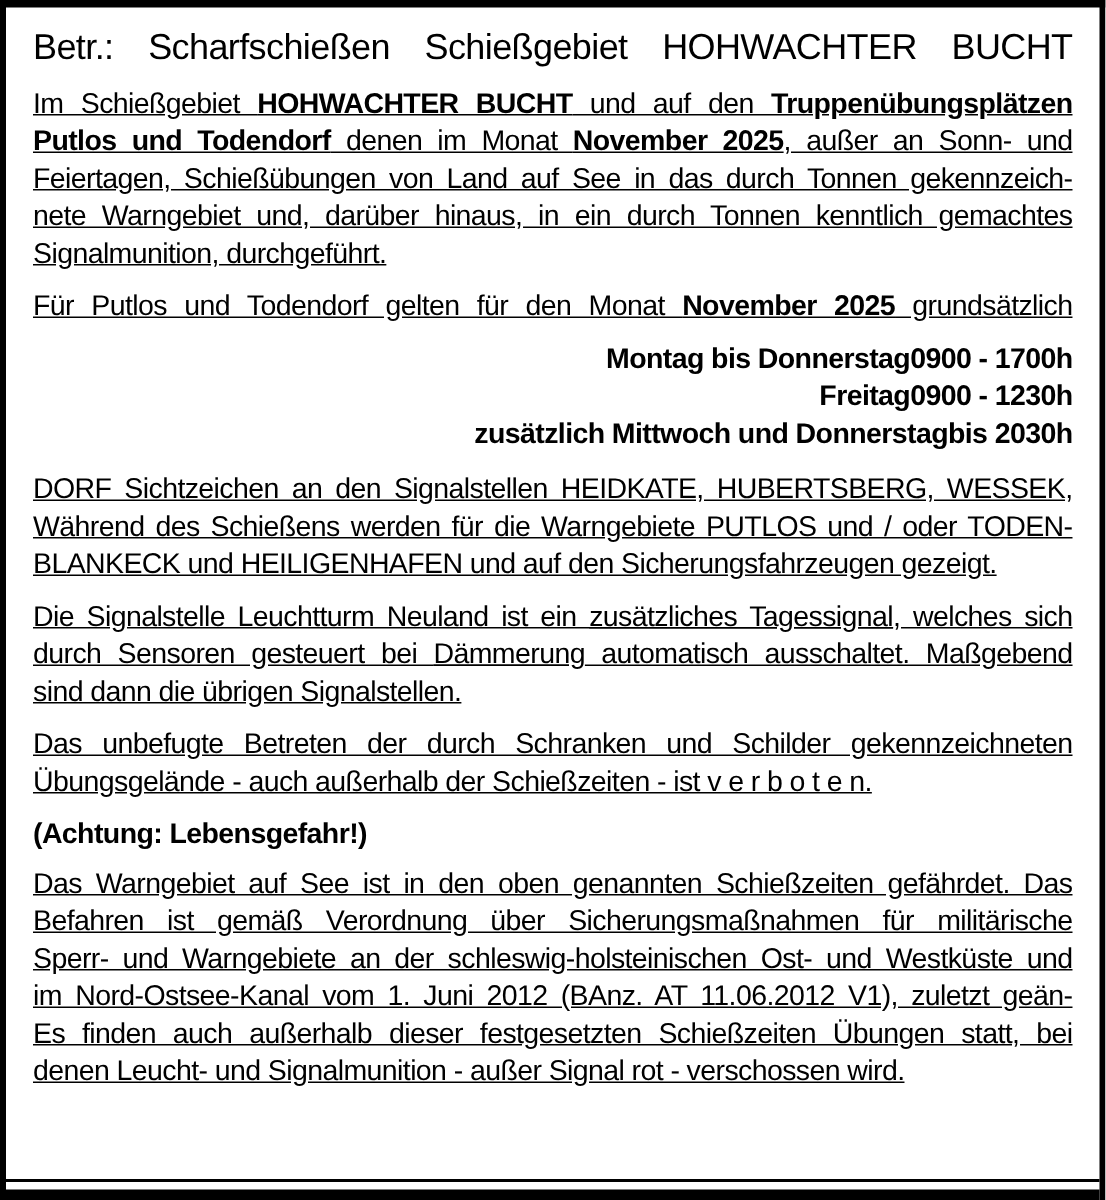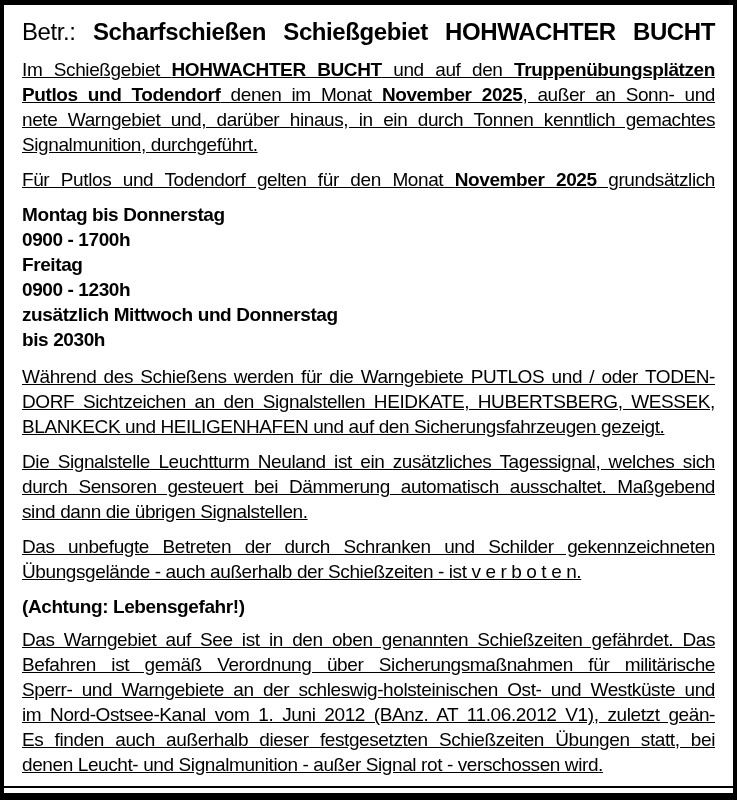--- a/index.html
+++ b/index.html
@@ -23,21 +23,21 @@
     letter-spacing: -0.4px;
   }
   .title {
     font-size: 24px;
     line-height: 30px;
     margin: 2px 0 10px 0;
     white-space: nowrap;
     text-align: justify;
     text-align-last: justify;
   }
-  .title .bold { font-weight: bold; }
+  .title .bold { font-weight: normal; }
   .para { margin: 0 0 10px 0; }
   .line {
     display: block;
     line-height: 25px;
     text-align: left;
     text-decoration: underline;
   }
   .line.j {
     text-align: justify;
     text-align-last: justify;
@@ -45,21 +45,20 @@
   .b { font-weight: bold; }
   .u { text-decoration: underline; }
   .schedule {
     margin: 4px 0 12px 0;
     font-weight: bold;
   }
   .srow {
     display: flex;
     justify-content: flex-end;
     line-height: 25px;
-    flex-direction: column;
   }
   .center-warning {
     text-align: left;
     font-weight: bold;
     line-height: 25px;
     margin: 0 0 8px 0;
   }
   .scan-line {
     position: absolute;
     left: 0; right: 0; bottom: 12px;
@@ -75,20 +74,21 @@
 </style>
 </head>
 <body>
 
 <div class="page">
   <div class="title"><span>Betr.: </span><span class="bold">Scharfschießen Schießgebiet HOHWACHTER BUCHT</span></div>
   <div id="doc">
       <div class="para">
         <div class="line j"><span>Im Schießgebiet </span><span class="b">HOHWACHTER BUCHT</span><span> und auf den </span><span class="b">Truppenübungsplätzen</span></div>
         <div class="line j"><span class="b">Putlos und Todendorf</span><span> denen im Monat </span><span class="b">November 2025</span><span>, außer an Sonn- und</span></div>
+        <div class="line j"><span>Feiertagen, Schießübungen von Land auf See in das durch Tonnen gekennzeich-</span></div>
         <div class="line j"><span>nete Warngebiet und, darüber hinaus, in ein durch Tonnen kenntlich gemachtes</span></div>
         <div class="line"><span>Signalmunition, durchgeführt.</span></div>
       </div>
       <div class="para">
         <div class="line j"><span>Für Putlos und Todendorf gelten für den Monat </span><span class="b">November 2025</span><span> grundsätzlich</span></div>
       </div>
       <div class="schedule">
         <div class="srow">
           <span>Montag bis Donnerstag</span>
           <span>0900 - 1700h</span>
@@ -96,22 +96,22 @@
         <div class="srow">
           <span>Freitag</span>
           <span>0900 - 1230h</span>
         </div>
         <div class="srow">
           <span>zusätzlich Mittwoch und Donnerstag</span>
           <span>bis 2030h</span>
         </div>
       </div>
       <div class="para">
+        <div class="line j"><span>DORF Sichtzeichen an den Signalstellen HEIDKATE, HUBERTSBERG, WESSEK,</span></div>
         <div class="line j"><span>Während des Schießens werden für die Warngebiete PUTLOS und / oder TODEN-</span></div>
-        <div class="line j"><span>DORF Sichtzeichen an den Signalstellen HEIDKATE, HUBERTSBERG, WESSEK,</span></div>
         <div class="line"><span>BLANKECK und HEILIGENHAFEN und auf den Sicherungsfahrzeugen gezeigt.</span></div>
       </div>
       <div class="para">
         <div class="line j"><span>Die Signalstelle Leuchtturm Neuland ist ein </span><span class="u">zusätzliches Tagessignal</span><span>, welches sich</span></div>
         <div class="line j"><span>durch Sensoren gesteuert bei </span><span class="u">Dämmerung</span><span> automatisch ausschaltet. Maßgebend</span></div>
         <div class="line"><span>sind dann die übrigen Signalstellen.</span></div>
       </div>
       <div class="para">
         <div class="line j"><span>Das unbefugte Betreten der durch Schranken und Schilder gekennzeichneten</span></div>
         <div class="line"><span>Übungsgelände - auch außerhalb der Schießzeiten - ist v e r b o t e n.</span></div>

